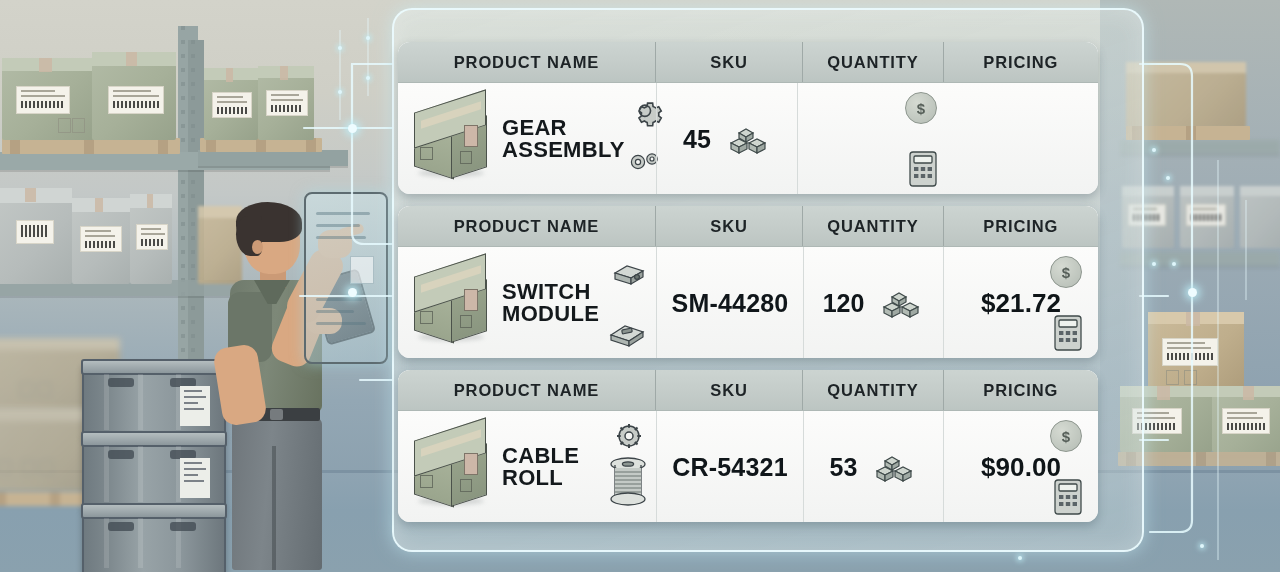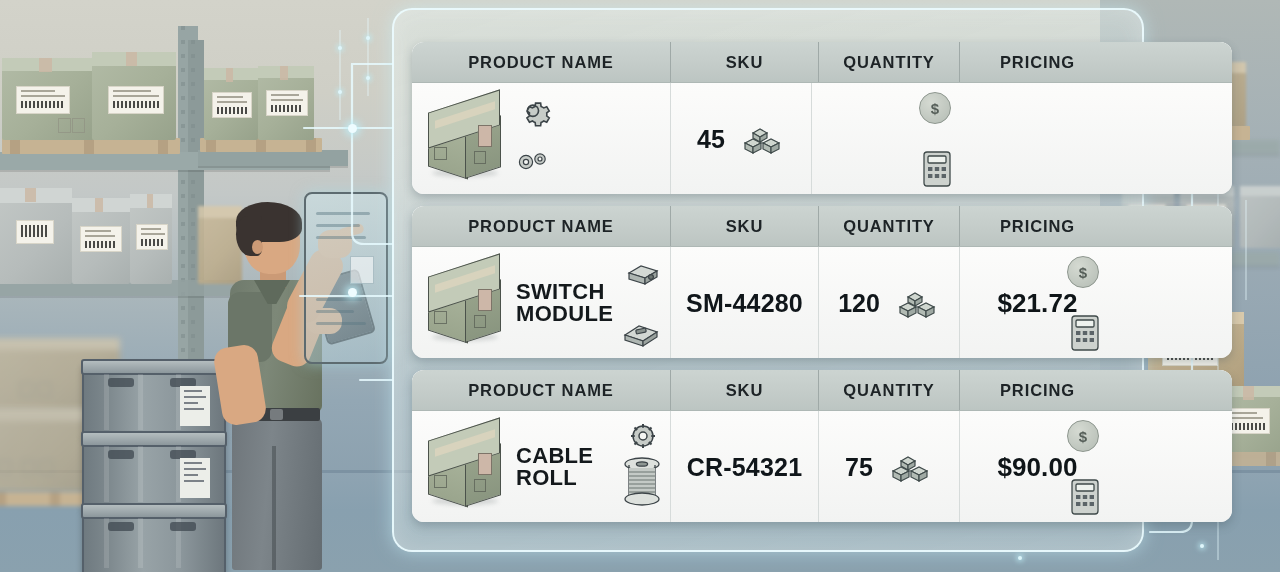--- a/index.html
+++ b/index.html
@@ -103,21 +103,21 @@
 
   
   .traces{position:absolute;inset:0;pointer-events:none;}
 
   
   .panel{position:absolute;left:392px;top:8px;width:748px;height:540px;border-radius:20px;
     border:2px solid rgba(236,252,255,.92);
     background:linear-gradient(160deg,rgba(223,235,232,.50),rgba(205,221,222,.40));
     box-shadow:0 0 18px rgba(200,240,250,.55), inset 0 0 24px rgba(255,255,255,.22);}
 
-  .card{position:absolute;left:18px;width:820px;border-radius:12px;overflow:hidden;
+  .card{position:absolute;left:4px;width:700px;border-radius:12px;overflow:hidden;
     background:#fbfbfa;
     box-shadow:0 4px 10px rgba(60,80,90,.30), 0 1px 0 rgba(255,255,255,.8) inset;}
   .card.r1{top:32px;height:152px;}
   .card.r2{top:196px;height:152px;}
   .card.r3{top:360px;height:152px;}
 
   .thead{display:flex;height:40px;align-items:stretch;
     background:linear-gradient(180deg,#ccd4d1 0%,#c4ccc9 55%,#bcc5c2 100%);
     border-bottom:1px solid #aeb8b5;}
   .th{display:flex;align-items:center;justify-content:center;
@@ -465,20 +465,21 @@
             <div class="boxicon">
               <div class="bi-shadow"></div>
                 <div class="bi-fl"></div>
                 <div class="bi-fr"></div>
               <div class="bi-top"></div>
                 <div class="bi-tape"></div>
                 <div class="bi-seal"></div>
               <div class="bi-m1"></div>
                 <div class="bi-m2"></div>
             </div>
+            <div class="prod-text">GEAR ASSEMBLY</div>
             <div class="prodicons">
               <span class="ic" style="left:4px;top:2px;">
                 <svg width="34" height="34" viewBox="0 0 24 24" fill="#c7ccc8" stroke="#3c4448" stroke-width="1.1">
                   <path d="M12 8.2a3.8 3.8 0 1 0 0 7.6 3.8 3.8 0 0 0 0-7.6zm9.3 5.3 1.7-1.3-1.7-2.9-2 .8a7.6 7.6 0 0 0-1.8-1l-.3-2.2h-3.4l-.3 2.2c-.6.2-1.2.6-1.8 1l-2-.8-1.7 2.9 1.7 1.3a7.3 7.3 0 0 0 0 2l-1.7 1.3 1.7 2.9 2-.8c.6.4 1.2.8 1.8 1l.3 2.2h3.4l.3-2.2c.6-.2 1.2-.6 1.8-1l2 .8 1.7-2.9-1.7-1.3a7.3 7.3 0 0 0 0-2z" transform="translate(-3.5 -1.5) scale(1.05)"></path>
                 </svg>
               </span>
               <span class="ic" style="left:0px;top:56px;">
                 <svg width="36" height="24" viewBox="0 0 36 24" fill="#c7ccc8" stroke="#3c4448" stroke-width="1.2">
                   <circle cx="10" cy="13" r="6.6"></circle>
                     <circle cx="10" cy="13" r="2.6" fill="#f4f5f3"></circle>
@@ -650,21 +651,21 @@
                 </svg>
               </span>
             </div>
           </div>
         </div>
         <div class="td c-sku">
           <span class="sku-text">CR-54321</span>
         </div>
         <div class="td c-qty">
           <div class="qtywrap">
-            <span class="qty-text">75</span>
+            <span class="qty-text">53</span>
             <span>
               <svg width="44" height="40" viewBox="0 0 44 40" fill="none" stroke="#3f4a4a" stroke-width="1.2">
                 <path d="M12 14l7-4 7 4-7 4z" fill="#cfd6cf"></path>
                   <path d="M12 14v5l7 4v-5z" fill="#b2bbb4"></path>
                   <path d="M26 14v5l-7 4v-5z" fill="#9fa9a3"></path>
                 <path d="M4 24l8-4 8 4-8 4z" fill="#cfd6cf"></path>
                   <path d="M4 24v6l8 4v-6z" fill="#b2bbb4"></path>
                   <path d="M20 24v6l-8 4v-6z" fill="#9fa9a3"></path>
                 <path d="M22 24l8-4 8 4-8 4z" fill="#cfd6cf"></path>
                   <path d="M22 24v6l8 4v-6z" fill="#b2bbb4"></path>

